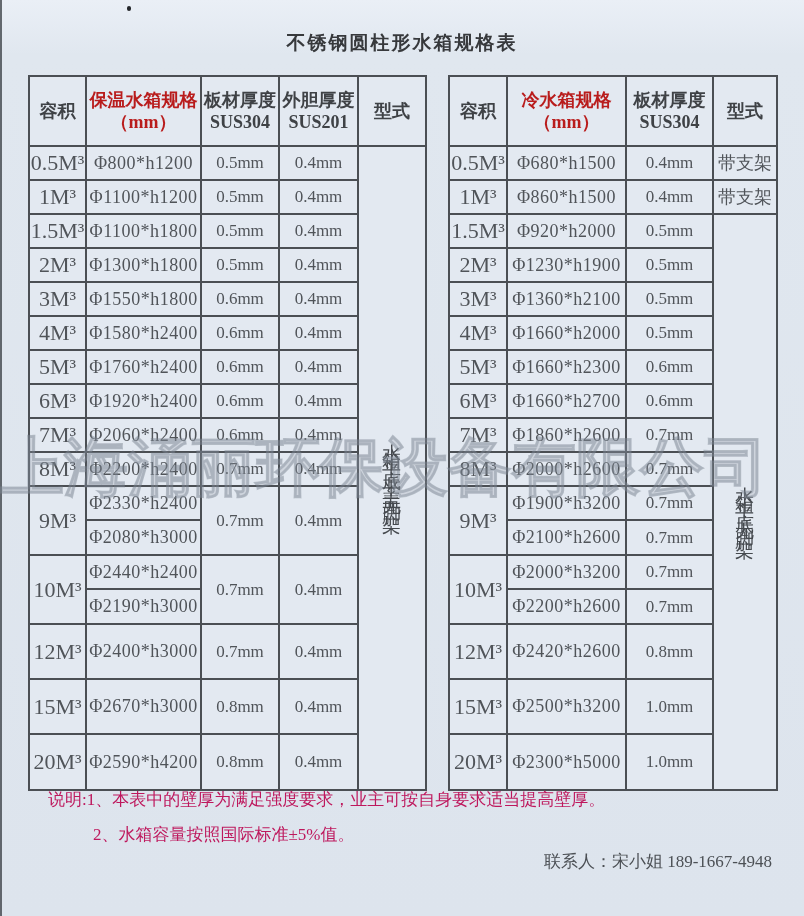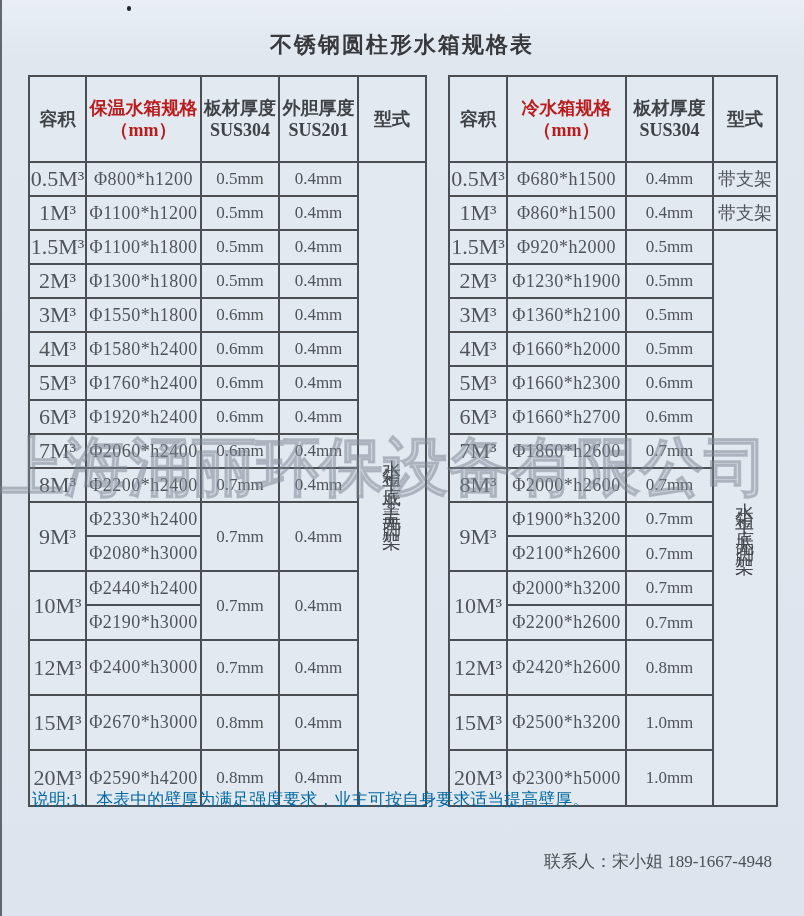--- a/index.html
+++ b/index.html
@@ -6,51 +6,51 @@
   body{
     width:804px;height:916px;position:relative;overflow:hidden;
     background:linear-gradient(180deg,#eaeff6 0%,#e0e7ef 6%,#dde4ed 100%);
     font-family:"Liberation Serif","DejaVu Serif",serif;
     color:#4c5055;
   }
   .scan-edge{position:absolute;left:0;top:0;width:2px;height:916px;background:rgba(55,60,66,.75);}
   .scan-speck{position:absolute;left:127px;top:6px;width:4px;height:5px;background:#24262a;border-radius:2px;}
   .page-title{
     position:absolute;top:30px;left:0;width:804px;text-align:center;
-    font-size:22px;font-weight:bold;color:#37393c;letter-spacing:2px;
+    font-size:19px;font-weight:bold;color:#37393c;letter-spacing:2px;
   }
   table{border-collapse:collapse;table-layout:fixed;position:absolute;top:75px;background:#e3e9f1;}
   #tbl-insulated{left:28px;width:397px;}
   #tbl-cold{left:448px;width:328px;}
   td,th{border:2px solid #4b4f54;text-align:center;vertical-align:middle;padding:0;overflow:hidden;}
   th{font-weight:bold;color:#3f4246;font-size:18px;line-height:1.25;}
   td{font-size:18px;color:#505459;}
   .red{color:#b91c1c;}
   .vol{font-size:22px;}
   .spec{font-size:18px;letter-spacing:.5px;}
   .thk{font-size:17px;margin-top:23px;}
-  .hr{height:86px;margin-left:36px;}
+  .hr{height:70px;margin-left:36px;}
   .rh{height:34px;}
   .rh2{height:35px;}
   .rt{height:55px;}
   .rb{height:56px;}
   .vtext{
     font-size:19px;color:#45494e;letter-spacing:9px;
     writing-mode:vertical-rl;text-orientation:upright;
     margin:0 auto;line-height:1;
   }
   .typecell{vertical-align:middle;}
   .watermark{
     position:absolute;top:424px;left:0;width:702px;text-align:right;
     font-size:64px;font-weight:bold;white-space:nowrap;
     color:rgba(146,155,168,.26);
     -webkit-text-stroke:1px rgba(115,125,140,.38);
     pointer-events:none;z-index:5;
   }
-  .notes{position:absolute;left:32px;top:788px;width:744px;font-size:17px;color:#0369a1;}
+  .notes{position:absolute;left:48px;top:788px;width:744px;font-size:17px;color:#be185d;}
   .note-line1{white-space:nowrap;}
   .note-line2{margin-top:12px;padding-left:45px;white-space:nowrap;}
   .contact{position:absolute;top:850px;right:32px;font-size:17px;color:#4c5055;white-space:nowrap;margin-left:35px;}
 </style>
 </head>
 <body>
 
 <div class="scan-edge"></div>
 <div class="scan-speck"></div>
 
@@ -291,15 +291,16 @@
     <td class="spec">Φ2300*h5000</td>
     <td class="thk">1.0mm</td>
   </tr>
 </tbody>
   </table>
 
 <div class="watermark">上海涌丽环保设备有限公司</div>
 
 <div class="notes">
   <div class="note-line1">说明:1、本表中的壁厚为满足强度要求，业主可按自身要求适当提高壁厚。</div>
+  <div class="note-line2">2、水箱容量按照国际标准±5%值。</div>
 </div>
 
 <div class="contact">联系人：宋小姐 189-1667-4948</div>
 
 </body></html>

